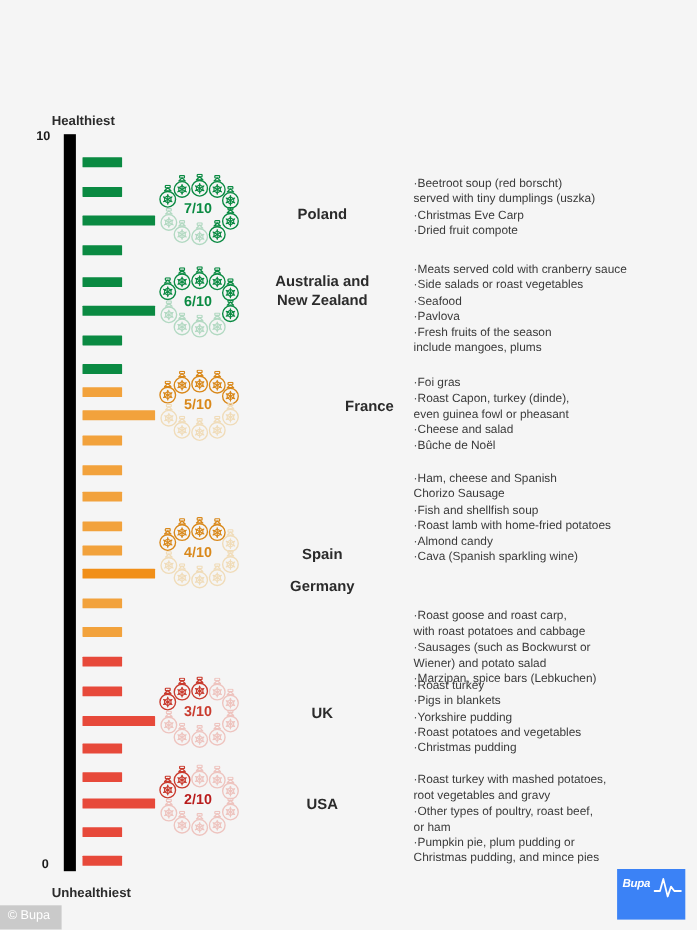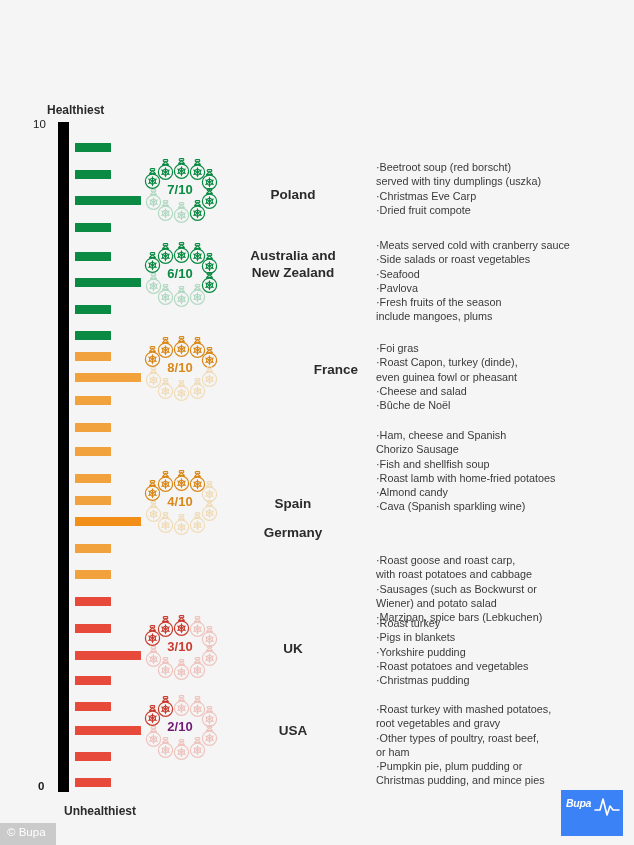--- a/index.html
+++ b/index.html
@@ -59,28 +59,27 @@
     font-weight: bold;
     color: #2b2b2b;
   }
   #unhealthiest-label {
     position: absolute;
     left: 47px;
     top: 804px;
     font-size: 12px;
     font-weight: bold;
     color: #2b2b2b;
-    margin-left: 17px;
   }
   #tick-10 {
     position: absolute;
     left: 33px;
     top: 118px;
     font-size: 11.5px;
-    font-weight: normal;
+    font-weight: bold;
     color: #1b1b1b;
   }
   #tick-0 {
     position: absolute;
     left: 38px;
     top: 780px;
     font-size: 11.5px;
     font-weight: bold;
     color: #1b1b1b;
   }
@@ -880,21 +879,21 @@
               <line x1="6.5" y1="11.5" x2="6.6" y2="12.9"></line>
               <line x1="6.5" y1="11.5" x2="7.7" y2="11.1"></line>
               <line x1="12.5" y1="14.9" x2="12.4" y2="13.5"></line>
               <line x1="12.5" y1="14.9" x2="11.3" y2="15.3"></line>
               <line x1="6.5" y1="14.9" x2="7.7" y2="15.3"></line>
               <line x1="6.5" y1="14.9" x2="6.6" y2="13.5"></line>
               <line x1="12.5" y1="11.5" x2="11.3" y2="11.1"></line>
               <line x1="12.5" y1="11.5" x2="12.4" y2="12.9"></line>
             </g>
           </svg></div>
-        <div class="ring-score" style="color: rgb(217, 136, 26);">8/10</div>
+        <div class="ring-score" style="color: rgb(217, 136, 26);">5/10</div>
       </div>
       <div class="bauble-ring" style="left: 143px; top: 470px;">
         <div class="bauble" style="left: 0px; top: 10px;"><svg viewBox="0 0 19 22" xmlns="http://www.w3.org/2000/svg">
             <rect x="7.3" y="0.6" width="4.4" height="2.2" rx="0.6" fill="none" stroke="#d9881a" stroke-width="1.1"></rect>
             <path d="M6.6 5.4 L9.5 2.7 L12.4 5.4 Z" fill="none" stroke="#d9881a" stroke-width="1.1" stroke-linejoin="round"></path>
             <circle cx="9.5" cy="13.2" r="7.1" fill="none" stroke="#d9881a" stroke-width="1.25"></circle>
             <g stroke="#d9881a" stroke-width="1.05" stroke-linecap="round">
               <line x1="9.5" y1="8.8" x2="9.5" y2="17.6"></line>
               <line x1="5.7" y1="11" x2="13.3" y2="15.4"></line>
               <line x1="5.7" y1="15.4" x2="13.3" y2="11"></line>
@@ -1549,21 +1548,21 @@
               <line x1="6.5" y1="11.5" x2="6.6" y2="12.9"></line>
               <line x1="6.5" y1="11.5" x2="7.7" y2="11.1"></line>
               <line x1="12.5" y1="14.9" x2="12.4" y2="13.5"></line>
               <line x1="12.5" y1="14.9" x2="11.3" y2="15.3"></line>
               <line x1="6.5" y1="14.9" x2="7.7" y2="15.3"></line>
               <line x1="6.5" y1="14.9" x2="6.6" y2="13.5"></line>
               <line x1="12.5" y1="11.5" x2="11.3" y2="11.1"></line>
               <line x1="12.5" y1="11.5" x2="12.4" y2="12.9"></line>
             </g>
           </svg></div>
-        <div class="ring-score" style="color: #701a75;">2/10</div>
+        <div class="ring-score" style="color: #b91c1c;">2/10</div>
       </div>
     </div>
   <div id="countries-layer">
       <div class="row-country" style="top: 186px;">Poland</div>
       <div class="row-country" style="top: 247px;">Australia and
 New Zealand</div>
       <div class="row-country" style="top: 361px; text-align: right;">France</div>
       <div class="row-country" style="top: 495px;">Spain</div>
       <div class="row-country" style="top: 524px;">Germany</div>
       <div class="row-country" style="top: 640px;">UK</div>

